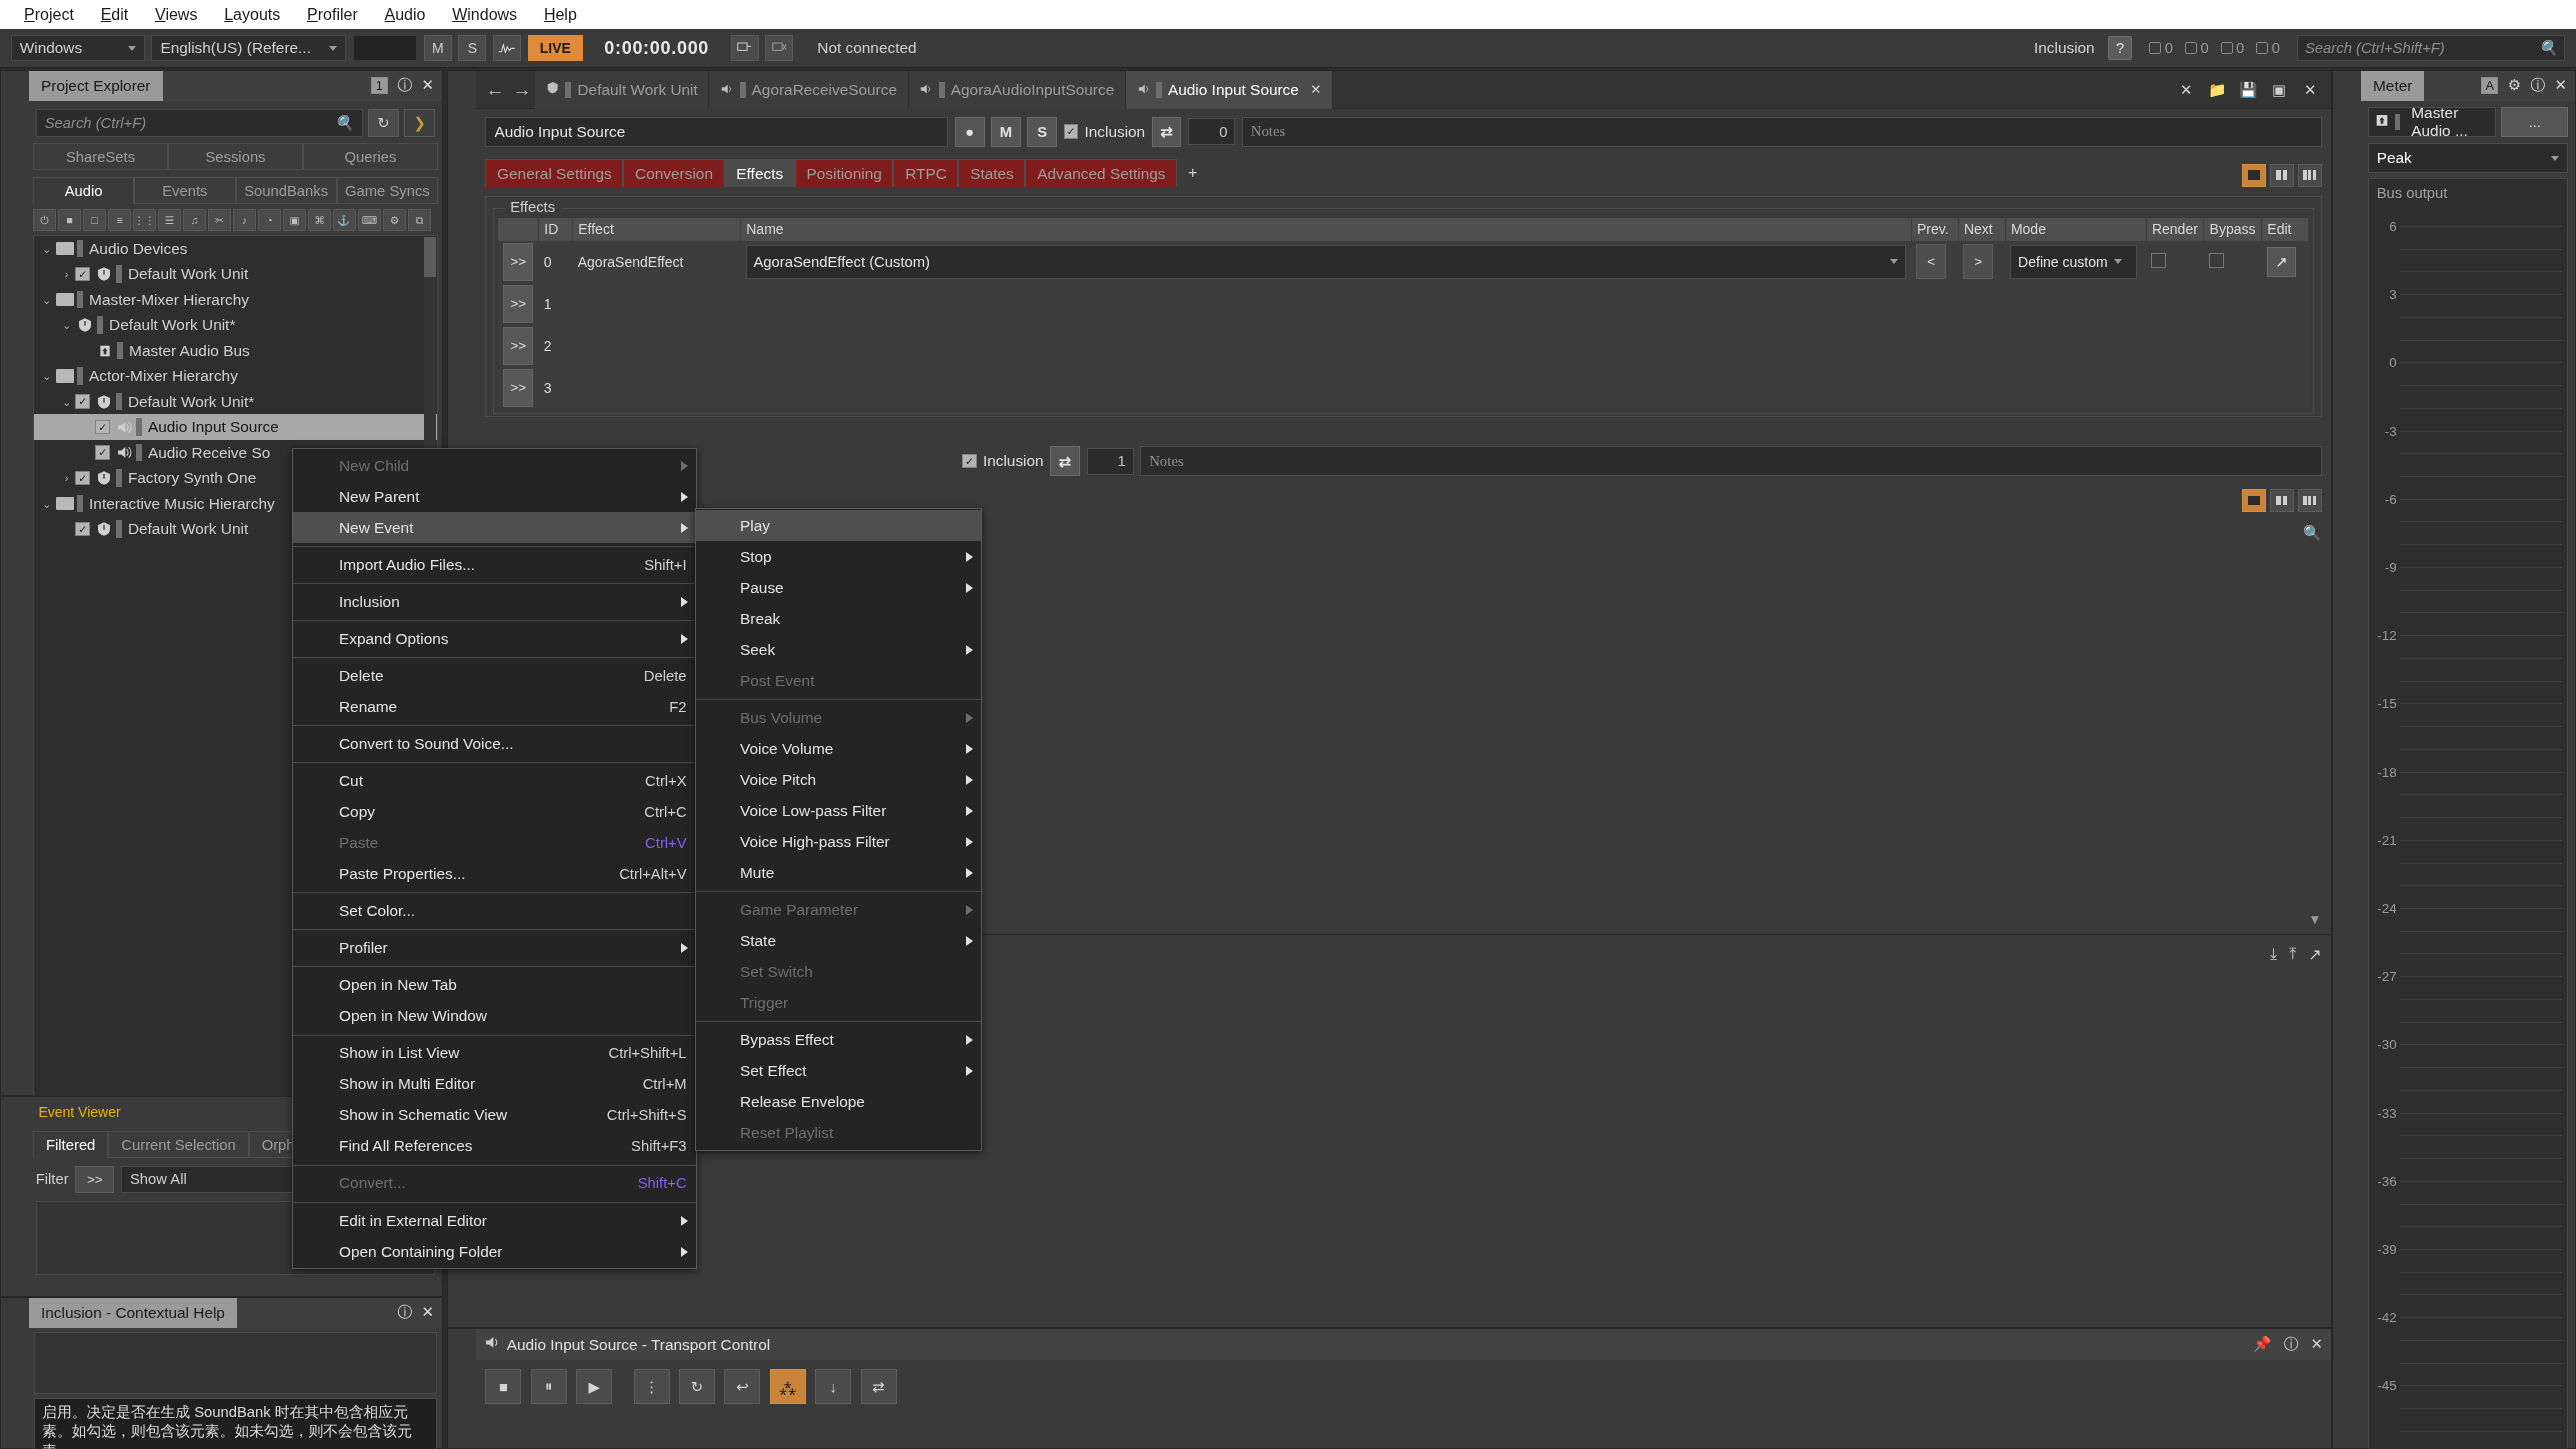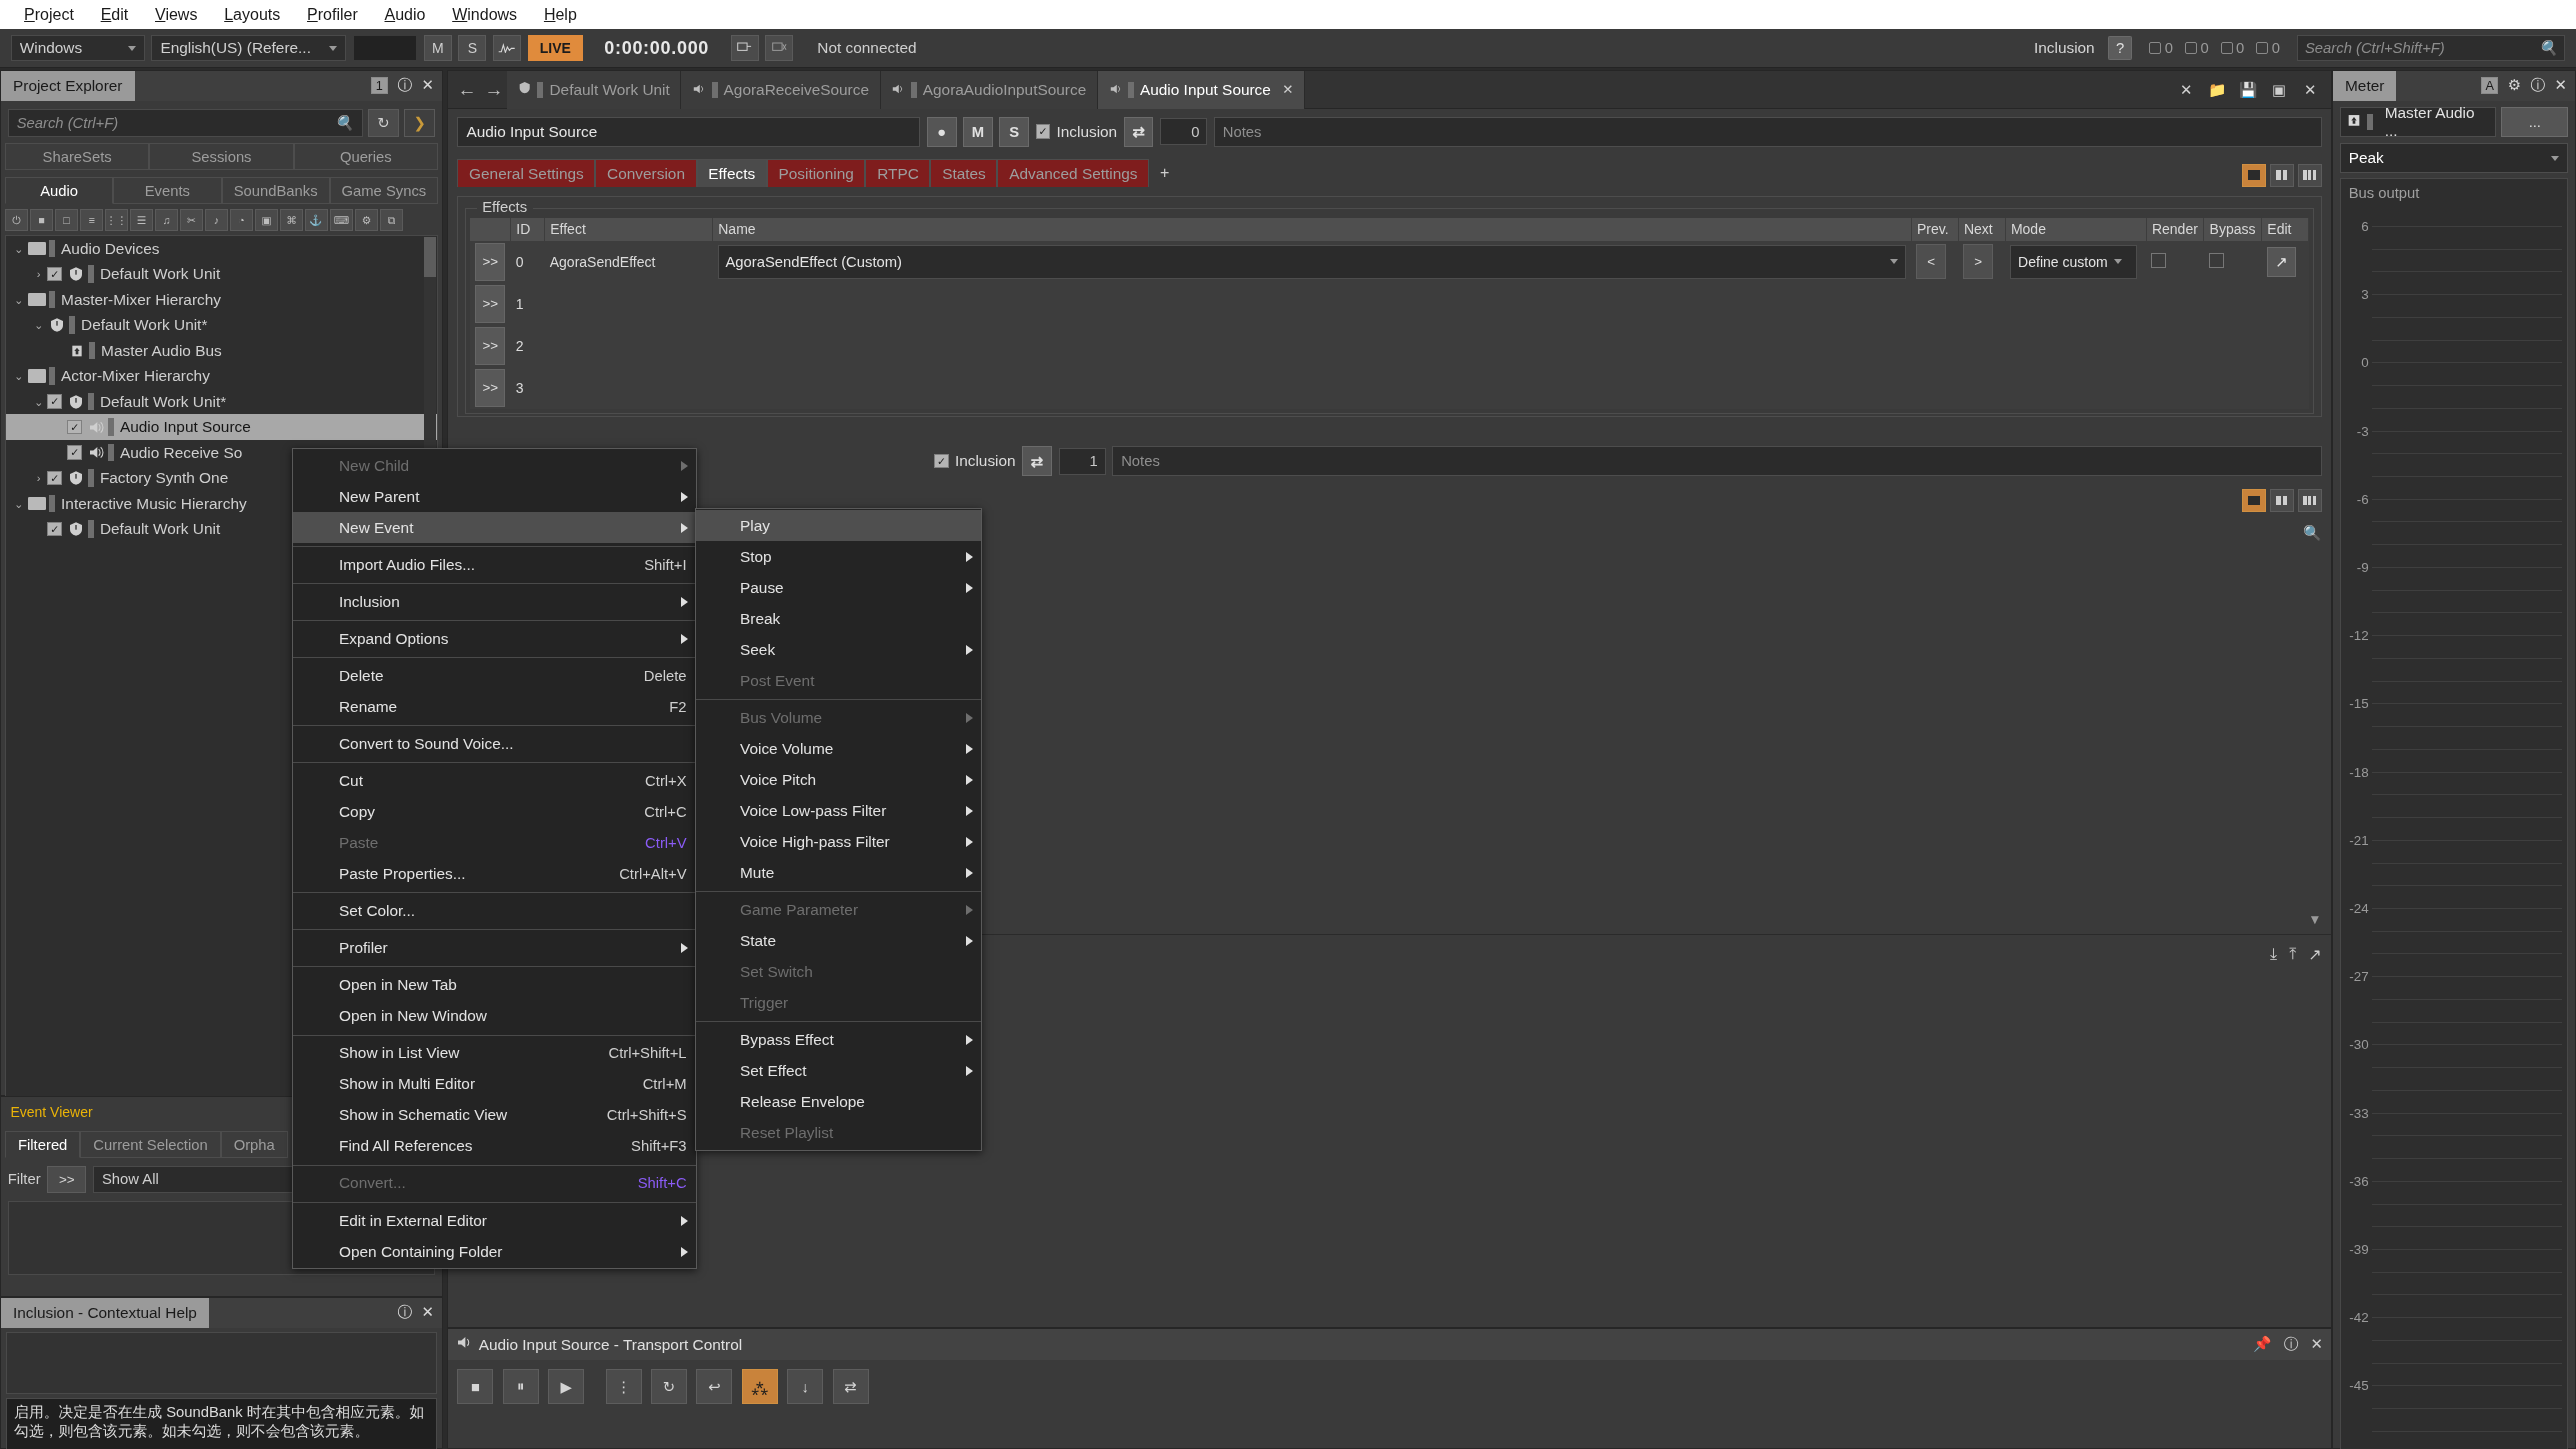--- a/index.html
+++ b/index.html
@@ -36,21 +36,21 @@
   .spacer { flex:1; }
   .inclusionLbl { color:#d4d4d4; font-size:15.4px; padding-right:6.7px;}
   .qmark { width:24px;height:24px;background:#5c5c5c;border:0.7px solid #6a6a6a;border-radius:1.3px;
            display:flex;align-items:center;justify-content:center;color:#e0e0e0;font-size:14.8px;}
   .badge { display:flex;align-items:center;gap:4px;color:#9a9a9a;font-size:14.8px;padding:0 6.7px;}
   .searchbox { width:268px;height:25.5px;background:#2d2d2d;border:0.7px solid #4a4a4a;
                display:flex;align-items:center;padding:0 6.7px;color:#8d8d8d;font-size:14.8px;
                font-style:italic; justify-content:space-between;}
 
   
-  .panel { position:absolute; background:#3a3a3a; border:0.7px solid #262626; }
+  .panel { position:absolute; background:#3a3a3a; border:0.7px solid #262626;padding-left:28px; }
   .ptitlebar { height:29.5px; background:#3f3f3f; display:flex; align-items:center; }
   .ptab { height:29.5px; background:#9a9a9a; color:#1a1a1a; font-size:15.4px;
           display:flex;align-items:center; padding:0 12px; }
   .ptitle-tools { margin-left:auto; display:flex; align-items:center; gap:9.4px; padding-right:8px;}
   .ptool { color:#d8d8d8; font-size:14.8px; line-height:1;}
   .numbadge { width:17.4px;height:17.4px;border:0.7px solid #8a8a8a;color:#1a1a1a;background:#9a9a9a;
               display:flex;align-items:center;justify-content:center;font-size:12.7px;}
 
   
   #projExplorer { left:0; top:70px; width:443px; height:1026px; background:#3a3a3a; }
@@ -119,21 +119,21 @@
   .namefield { width:463px;height:29.5px;background:#2b2b2b;border:0.7px solid #4d4d4d;
                display:flex;align-items:center;padding:0 8px;font-size:15.4px;color:#e6e6e6;}
   .sqbtn { width:29.5px;height:29.5px;background:#555;border:0.7px solid #6a6a6a;
            display:flex;align-items:center;justify-content:center;color:#e0e0e0;font-size:14.8px;font-weight:bold;}
   .chkline { display:flex;align-items:center;gap:6px;font-size:15.4px;color:#dcdcdc;}
   .chkbox { width:14.8px;height:14.8px;background:#b4b4b4;border:0.7px solid #808080;
             display:flex;align-items:center;justify-content:center;color:#1b1b1b;font-size:10.7px;}
   .numfield { width:47px;height:27px;background:#2b2b2b;border:0.7px solid #4d4d4d;
               display:flex;align-items:center;justify-content:flex-end;padding-right:6.7px;font-size:14.8px;}
   .notesfield { flex:1;height:29.5px;background:#2b2b2b;border:0.7px solid #4d4d4d;
-                display:flex;align-items:center;padding:0 8px;font-size:14.8px;color:#8f8f8f;}
+                display:flex;align-items:center;padding:0 8px;font-size:14.8px;color:#8f8f8f;font-family:Liberation Serif, serif;}
 
   .etabs { display:flex; align-items:flex-end; padding:0 9.4px; height:32px; gap:0;}
   .etabs .t { height:28px;line-height:28px;padding:0 10.7px;font-size:15.4px;color:#9d9d9d;
               background:#7f1d1d;border:0.7px solid #4d4d4d;border-bottom:none;}
   .etabs .t.active { background:#4b4b4b;color:#ffffff;}
   .etabs-right { margin-left:auto; display:flex; gap:4px; }
   .vbtn { width:24px;height:23px;background:#4a4a4a;border:0.7px solid #5c5c5c;
           display:flex;align-items:center;justify-content:center;}
   .vbtn.on { background:#c9833b; border-color:#d09042;}
 

